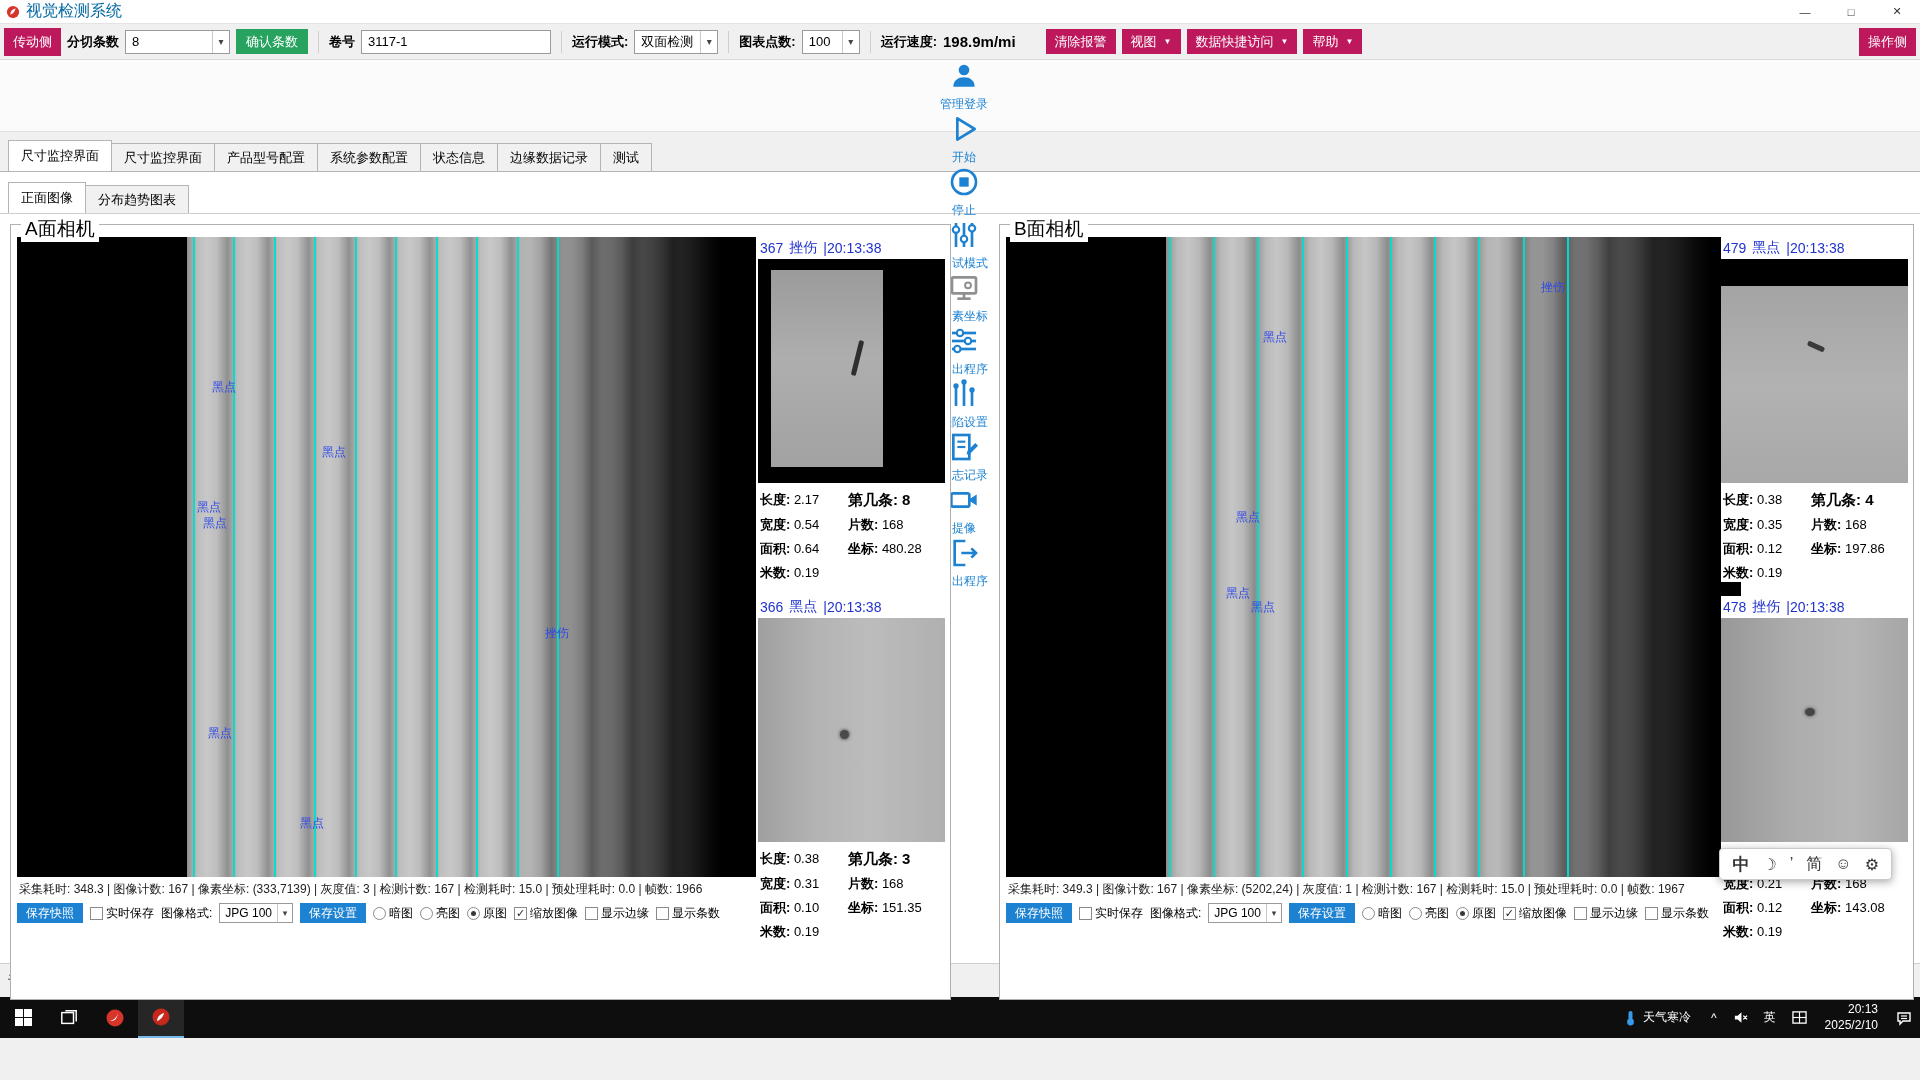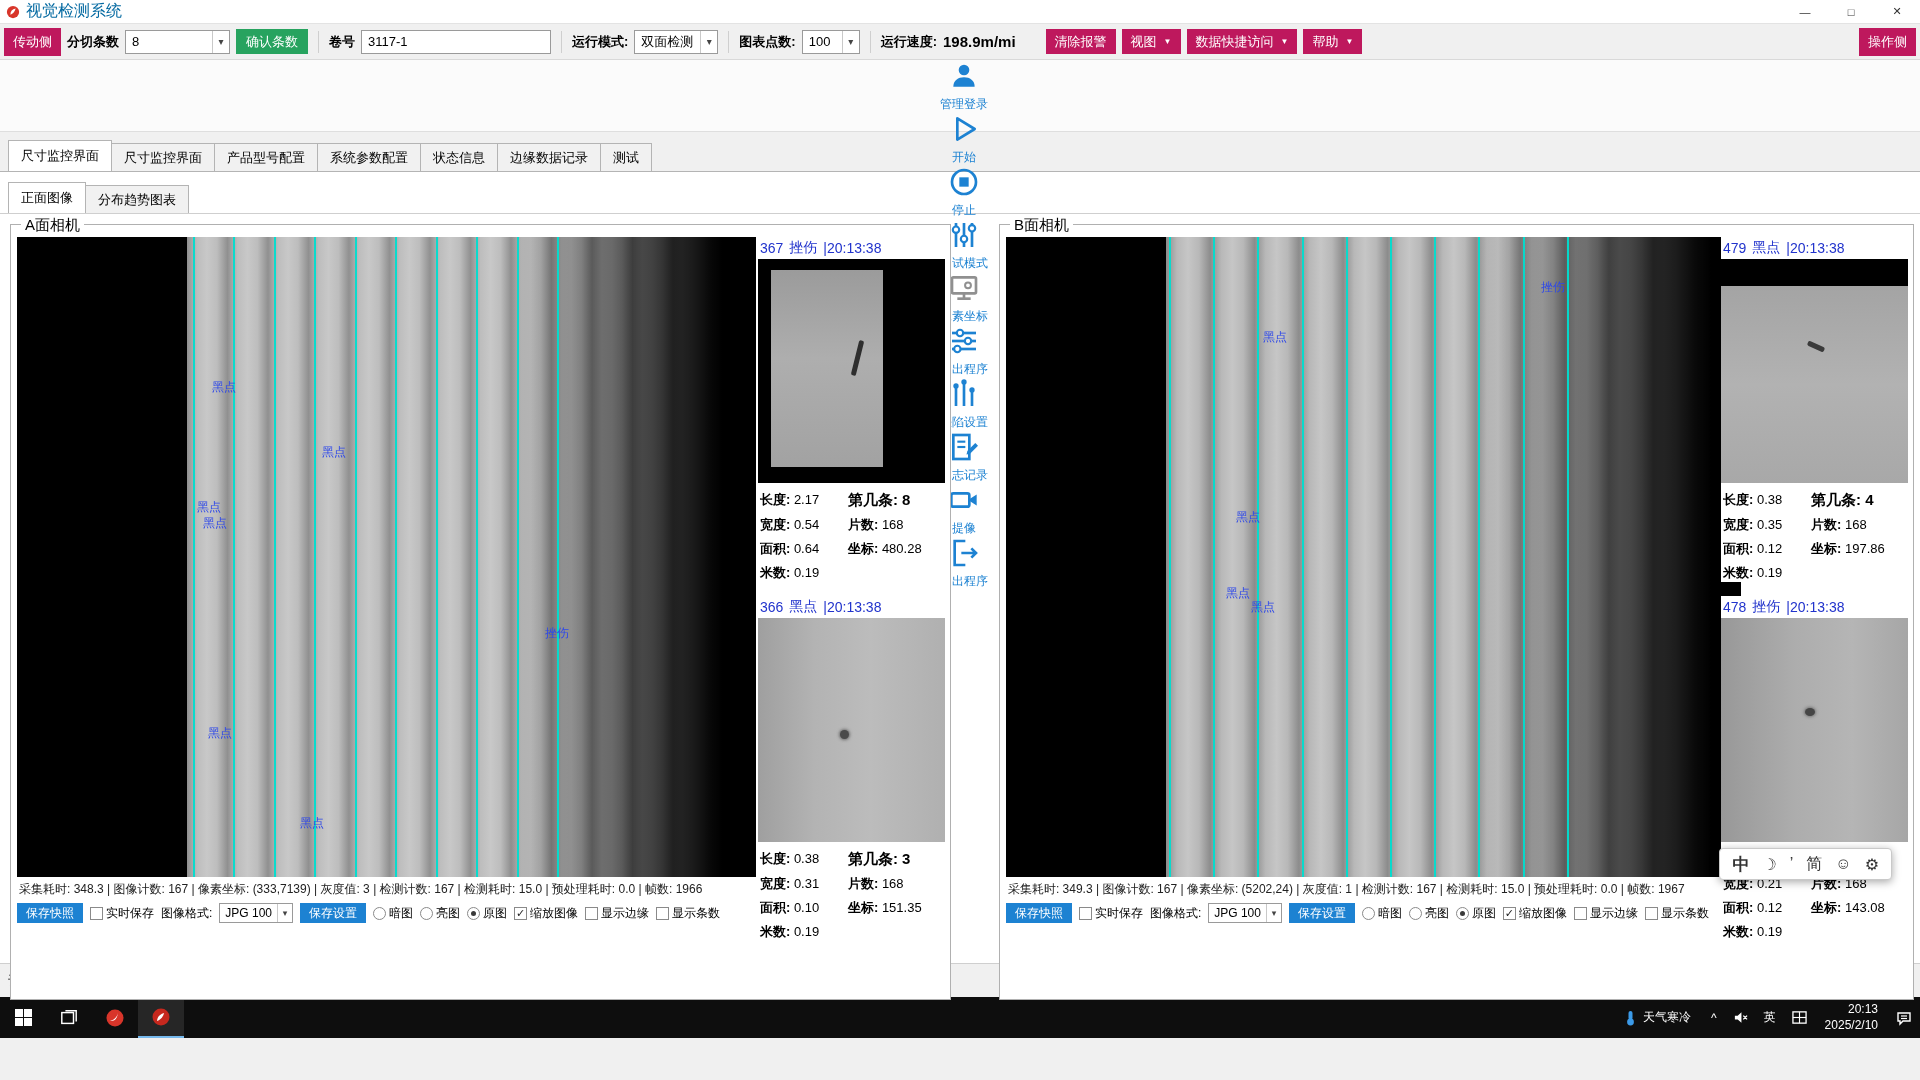--- a/index.html
+++ b/index.html
@@ -41,21 +41,21 @@
   .tab { border:1px solid #b4b4b4; border-bottom:none; background:#f1f1f1; padding:0 12px; height:28px; display:flex; align-items:center; font-size:13px; margin-right:-1px; }
   .tab.active { background:#fff; height:31px; position:relative; z-index:2; }
   .tabpage { background:#fff; }
   .subtabs { height:42px; background:#fff; display:flex; align-items:flex-end; padding:6px 8px 0 8px; border-bottom:1px solid #cfcfcf; }
 
   
   .content { height:749px; background:#fff; display:flex; gap:8px; padding:10px 6px 0 10px; }
   .groupbox { position:relative; border:1px solid #b0b0b0; height:776px; background:#fff; }
   .gb-a { width:947px; }
   .gb-b { width:921px;margin-left:40px; }
-  .gb-title { position:absolute; top:-9px; left:10px; background:#fff; padding:0 4px; font-size:15px; z-index:3; }
+  .gb-title { position:absolute; top:-9px; left:10px; background:#fff; padding:0 4px; font-size:19px; z-index:3; }
   .panel-left { padding:12px 0 0 6px; }
   .cam-view { position:relative; background:#000; overflow:hidden; height:640px; }
   .cam-a { width:739px; }
   .cam-b { width:735px; }
   .strip-field { position:absolute; top:0; bottom:0; }
   .field-a { left:170px; width:535px;
     background:
       linear-gradient(90deg, rgba(0,0,0,0) 0, rgba(0,0,0,0) 60%, rgba(0,0,0,.38) 76%, rgba(0,0,0,.78) 91%, #000 100%),
       repeating-linear-gradient(90deg, #909090 0px, #bdbdbd 10px, #c8c8c8 20px, #bdbdbd 30px, #909090 40.5px); }
   .field-b { left:160px; width:545px;

